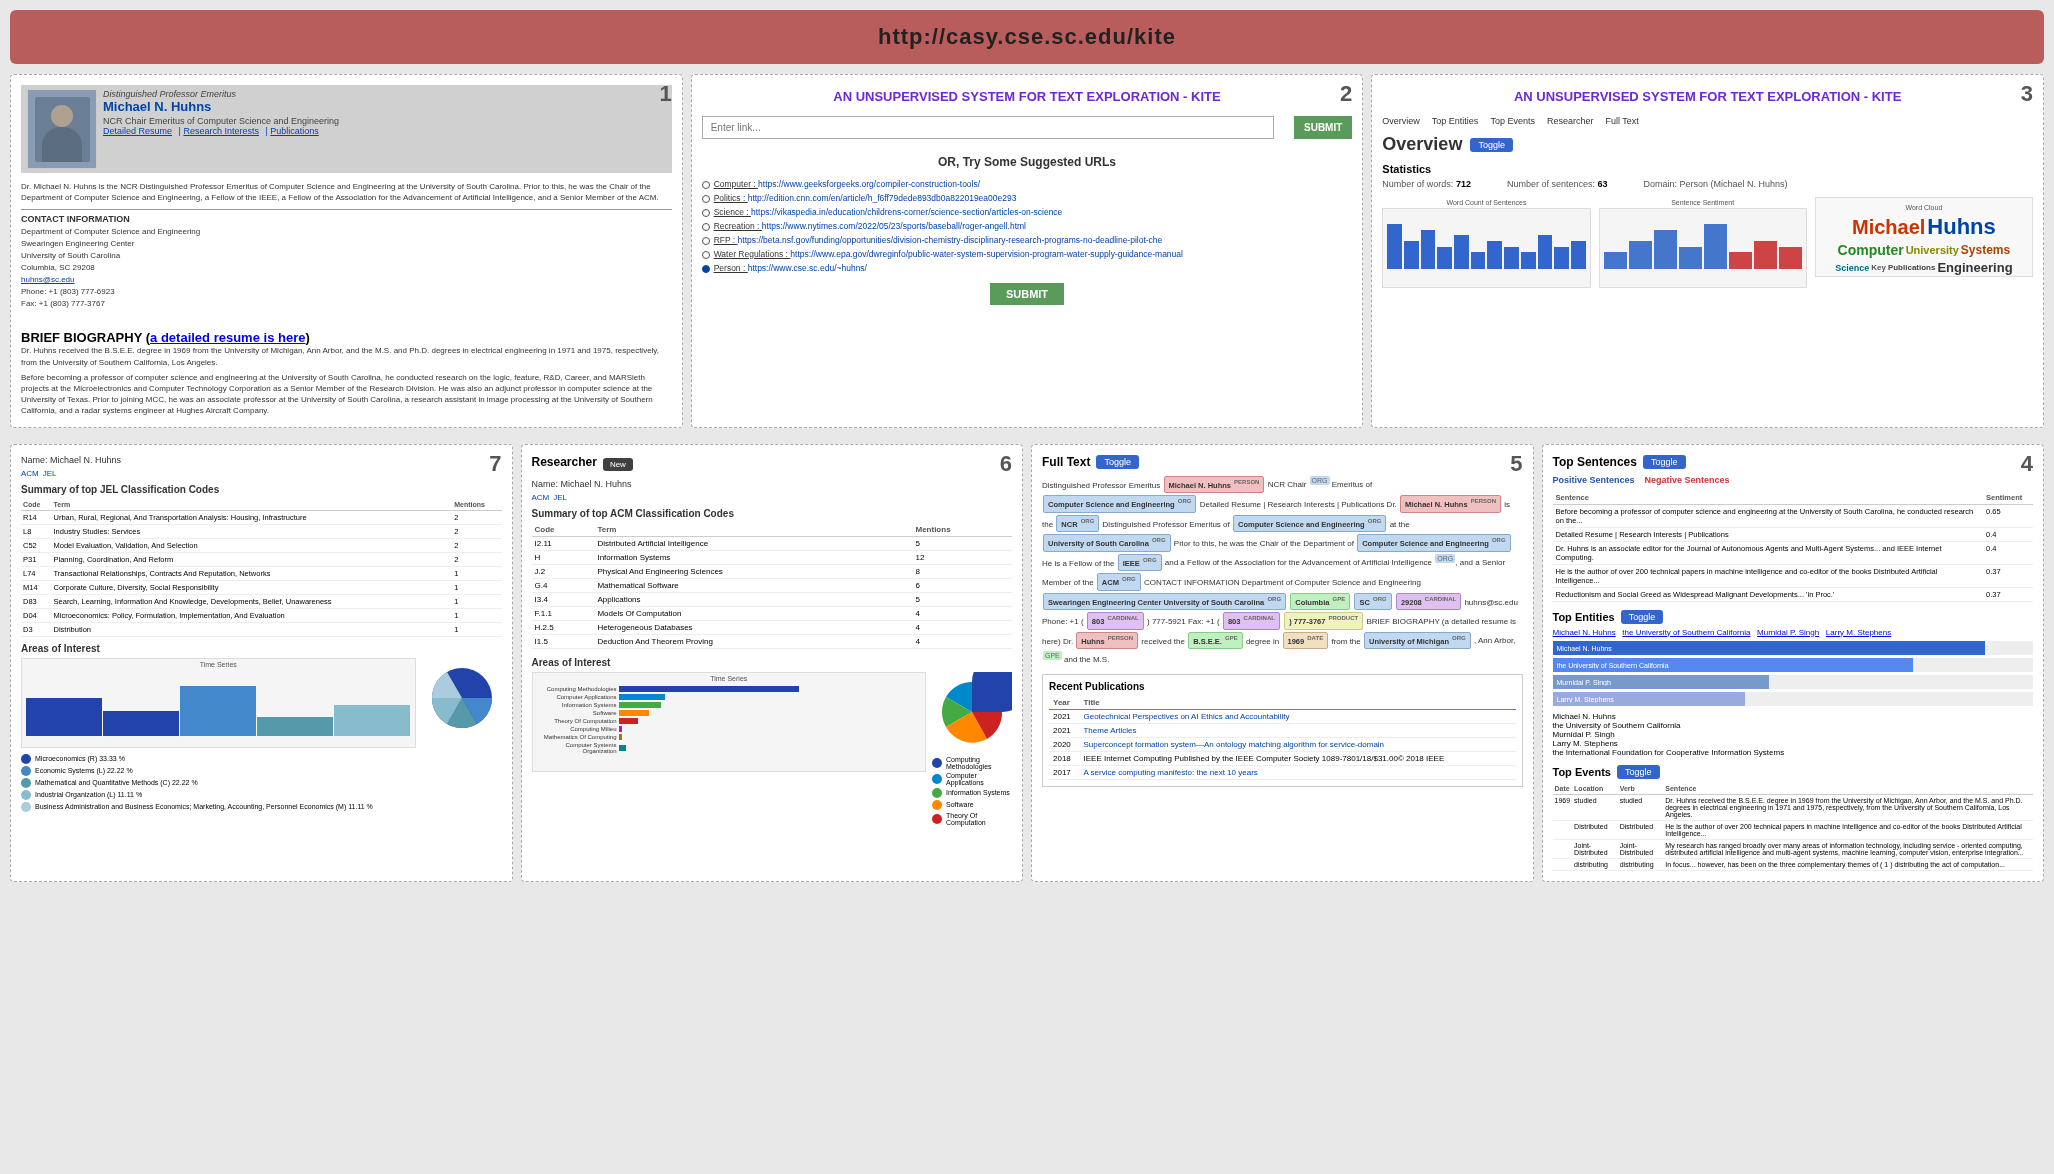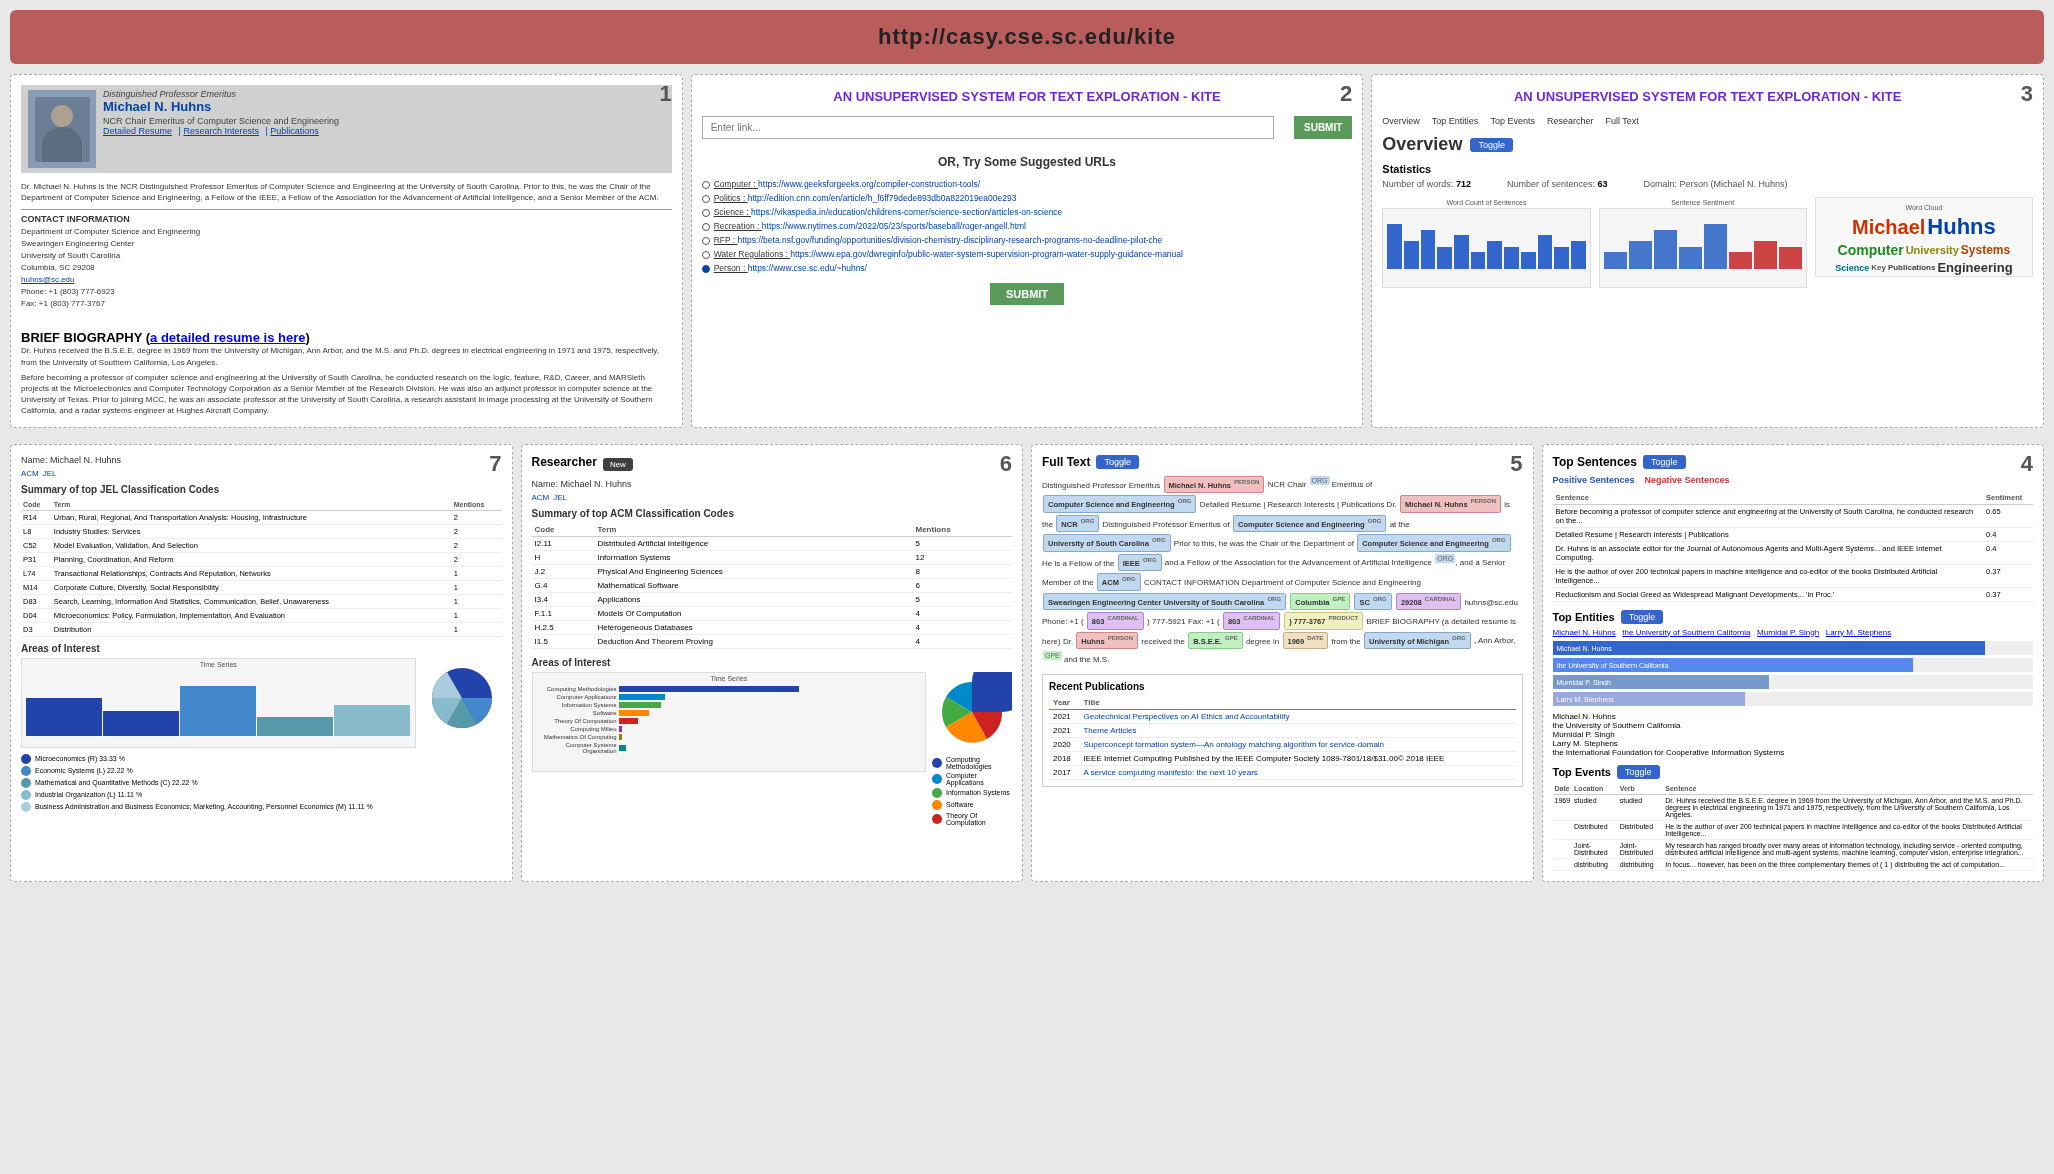--- a/index.html
+++ b/index.html
@@ -419,21 +419,21 @@
             <td>Transactional Relationships, Contracts And Reputation, Networks</td>
             <td>1</td>
           </tr>
           <tr>
             <td>M14</td>
             <td>Corporate Culture, Diversity, Social Responsibility</td>
             <td>1</td>
           </tr>
           <tr>
             <td>D83</td>
-            <td>Search, Learning, Information And Statistics, Communication, Belief, Unawareness</td>
+            <td>Search, Learning, Information And Knowledge, Developments, Belief, Unawareness</td>
             <td>1</td>
           </tr>
           <tr>
             <td>D04</td>
             <td>Microeconomics: Policy, Formulation, Implementation, And Evaluation</td>
             <td>1</td>
           </tr>
           <tr>
             <td>D3</td>
             <td>Distribution</td>

